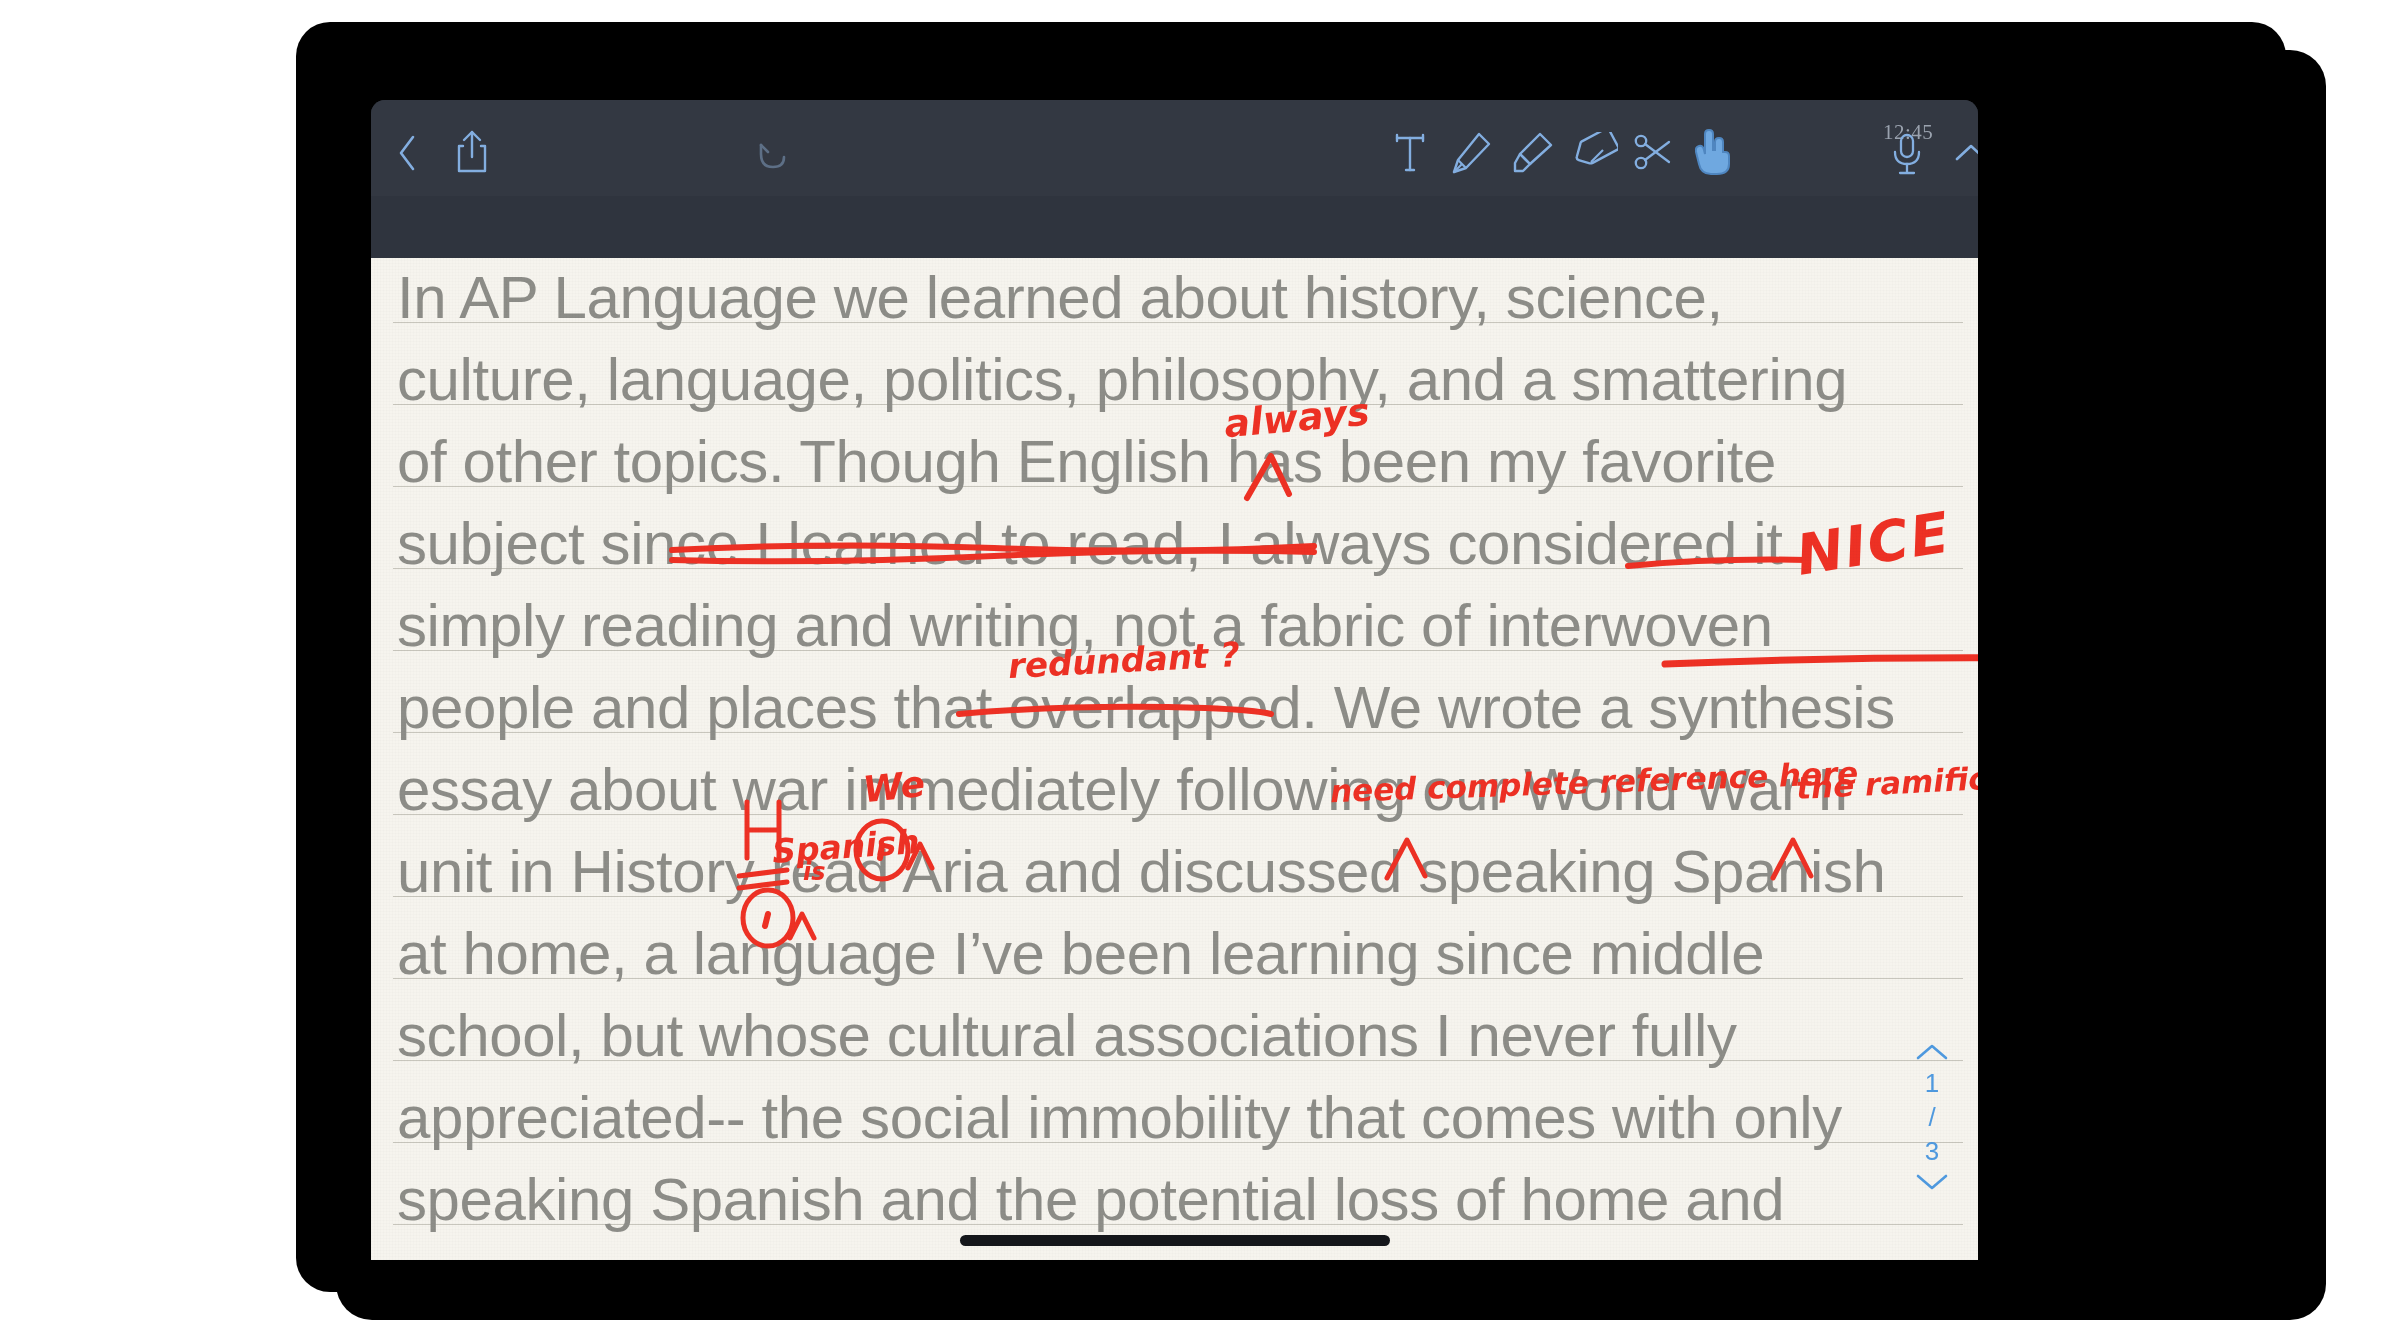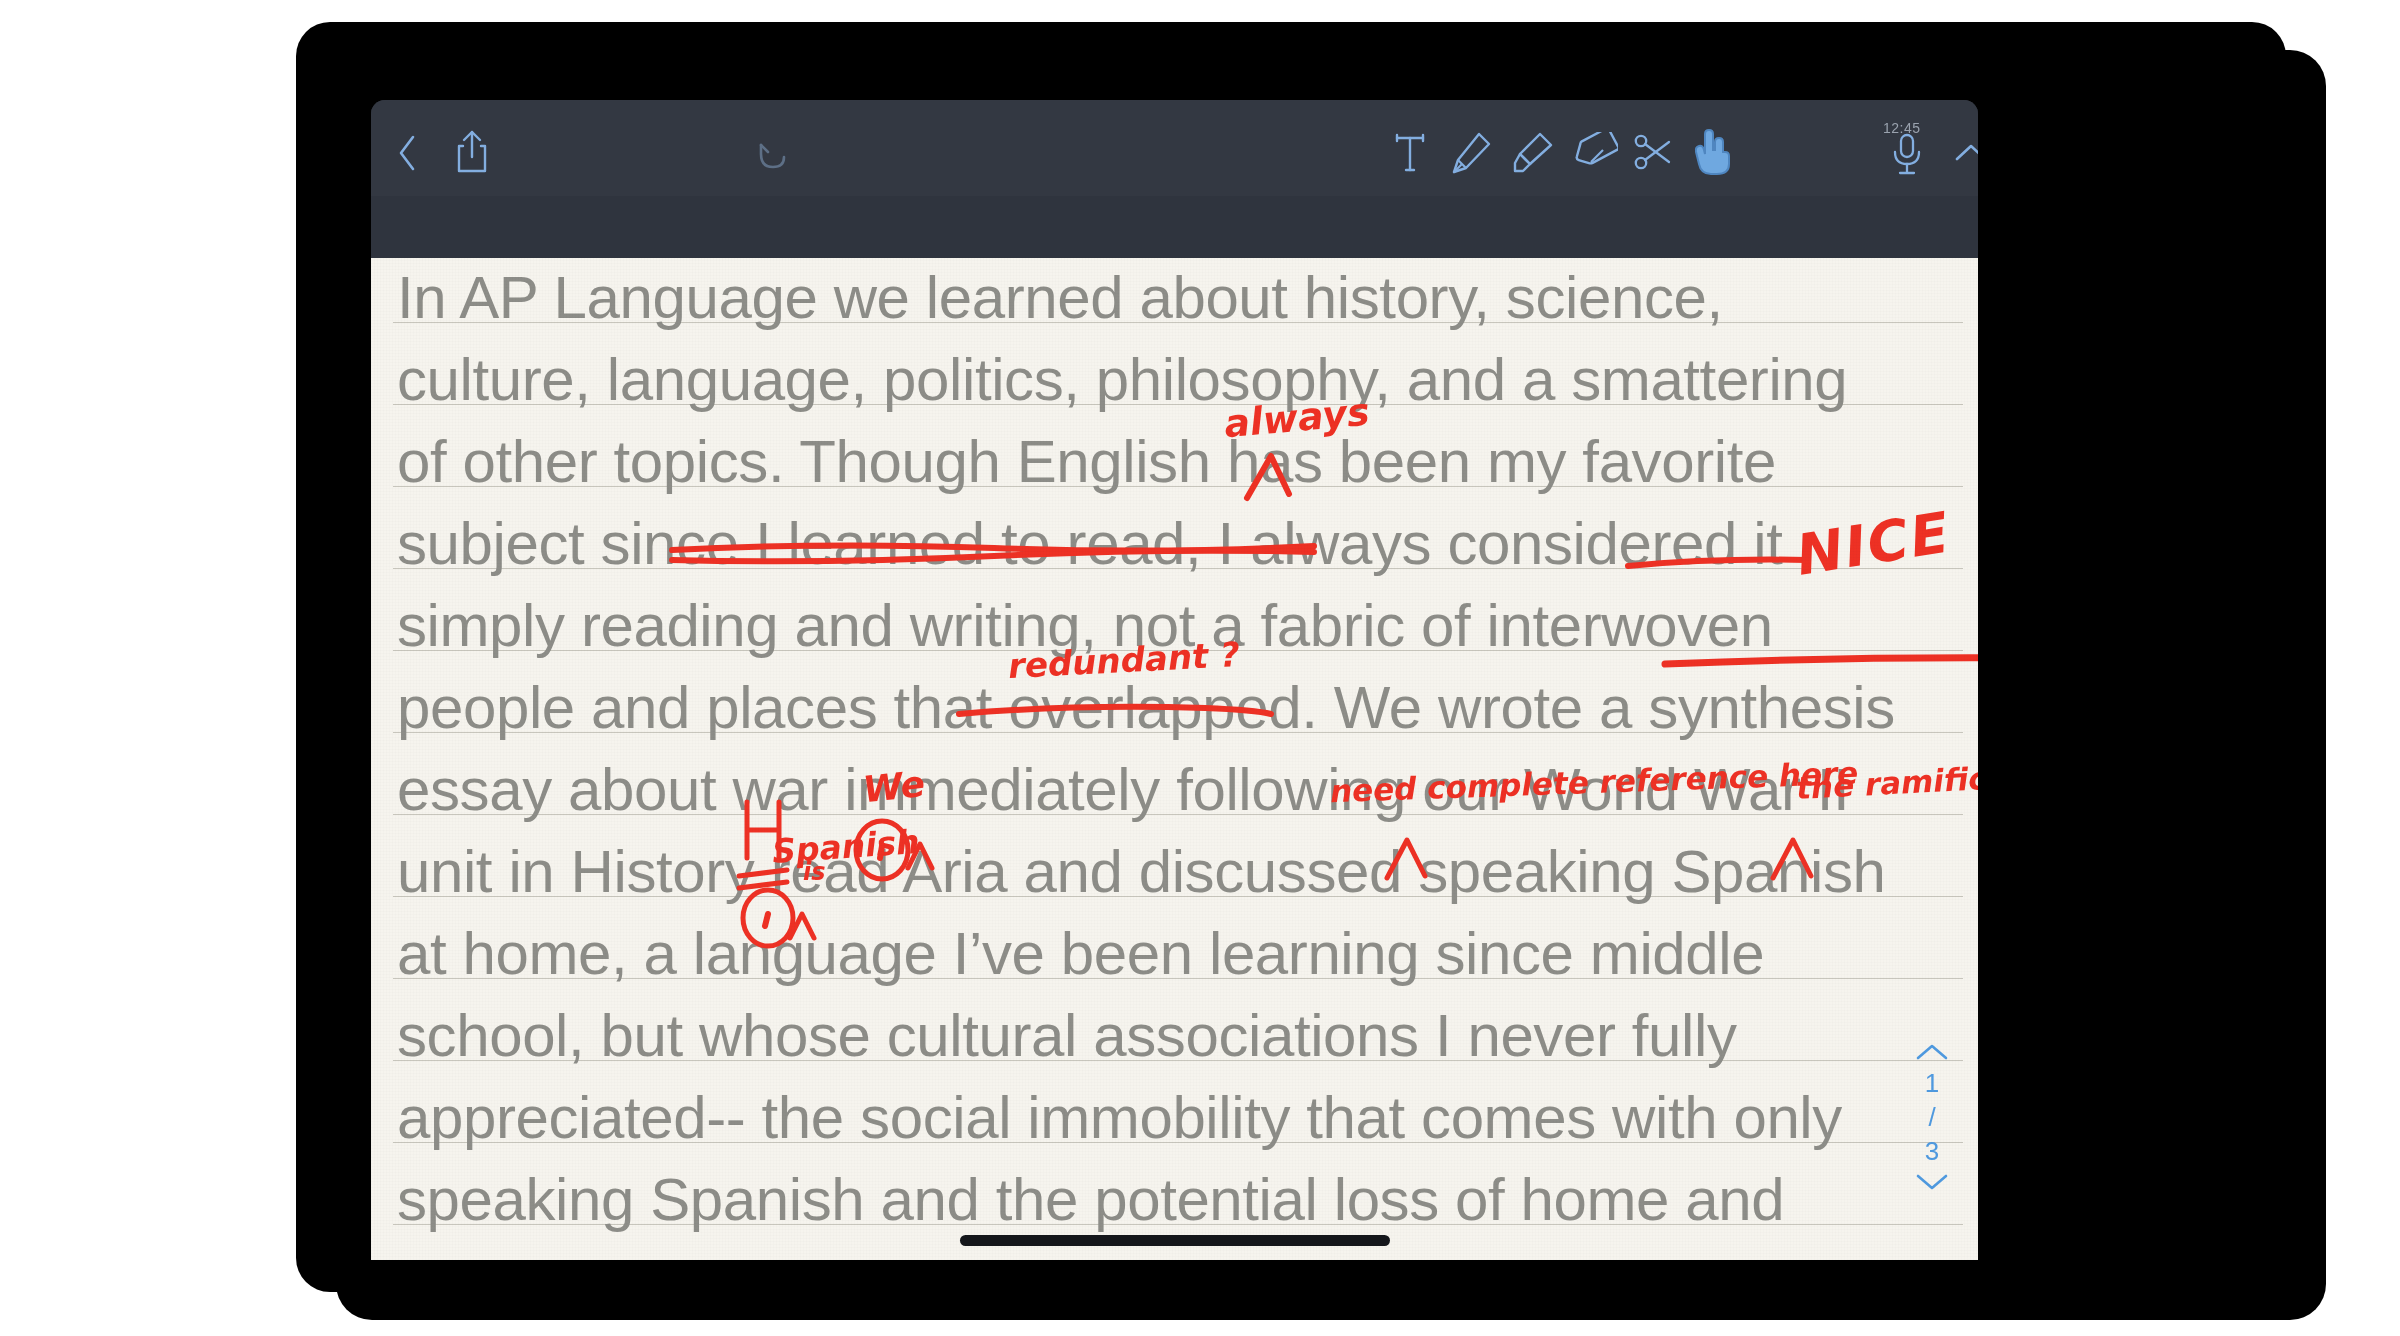--- a/index.html
+++ b/index.html
@@ -61,23 +61,23 @@
     color: #83aee0;
     display: flex;
     align-items: center;
     justify-content: center;
   }
   .tb-icon svg { display: block; }
 
   .clock-label {
     position: absolute;
     color: #9aa2ae;
-    font-size: 14px;
+    font-size: 21px;
     letter-spacing: .5px;
-    font-family: Liberation Sans, sans-serif;
+    font-family: Liberation Serif, serif;
   }
 
   
   .audiobar {
     position: absolute;
     left: 0; top: 96px;
     width: 100%;
     height: 62px;
     background: #2f343e;
   }

